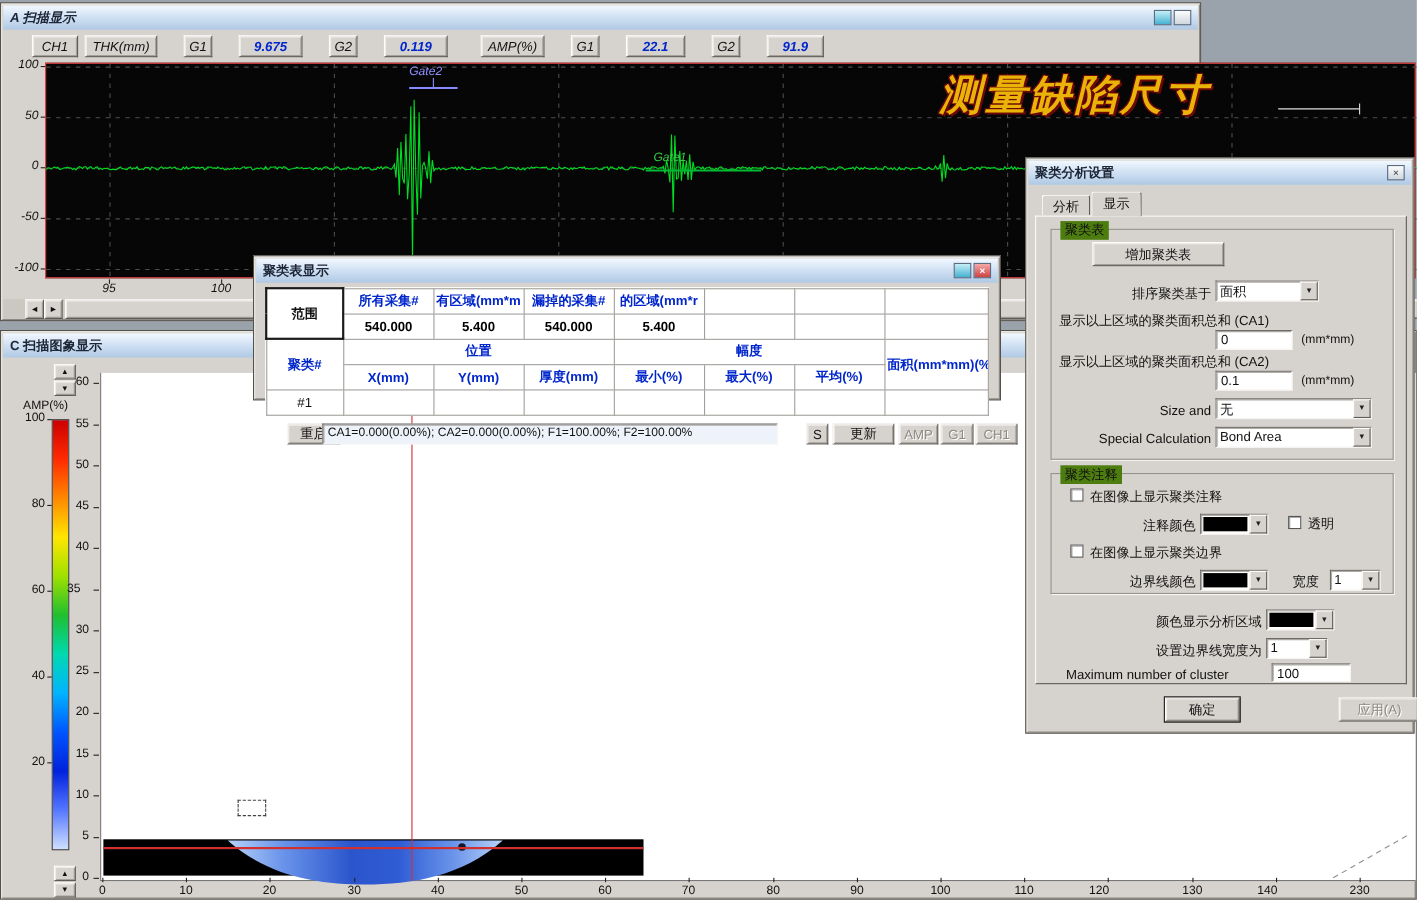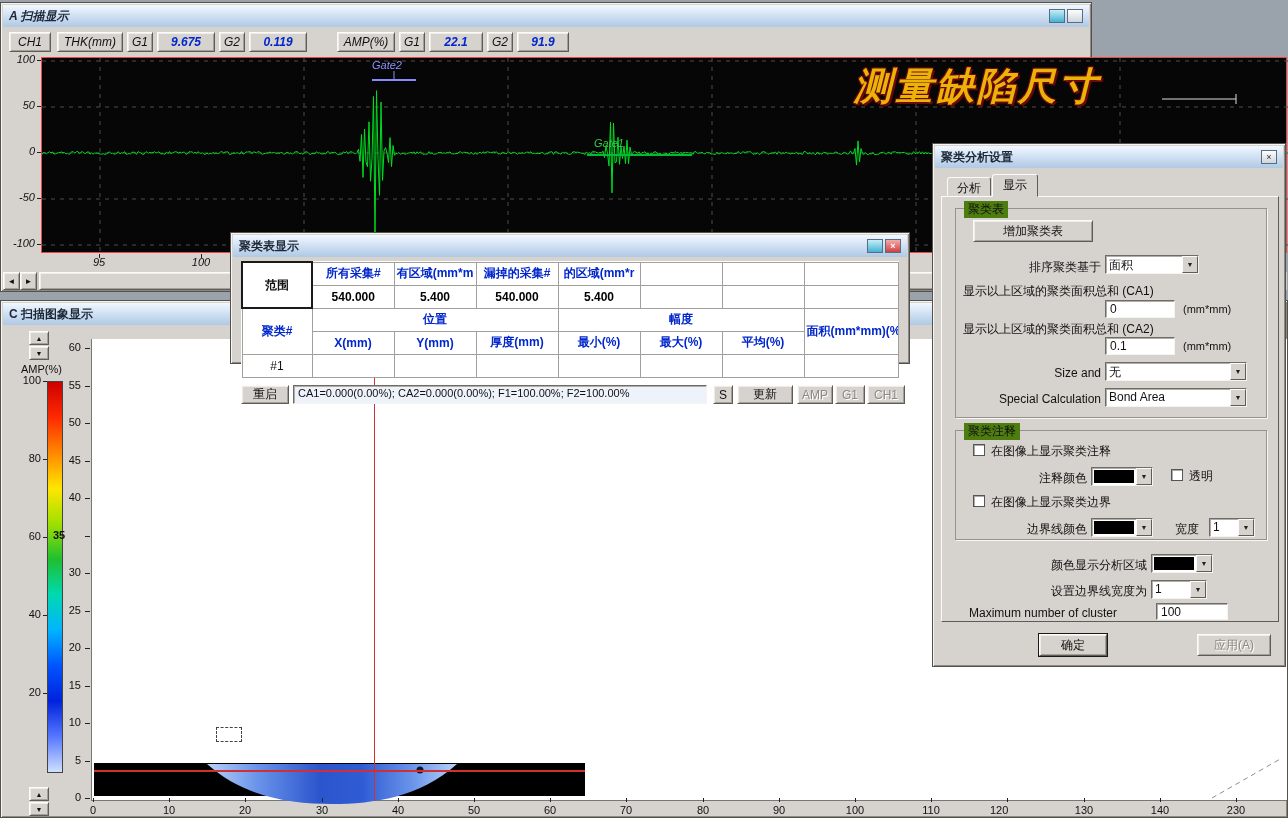--- a/index.html
+++ b/index.html
@@ -7,21 +7,21 @@
   body{font-family:"Liberation Sans","DejaVu Sans",sans-serif;font-size:12px;background:#9aa2ac;position:relative;color:#111;}
   #screen{position:absolute;inset:0;}
   .abs{position:absolute;}
   .win{position:absolute;background:#d6d3ce;border:1px solid #54514b;box-shadow:inset 1px 1px 0 #f6f5f3, inset -1px -1px 0 #8d8a84;}
   .titlebar{position:absolute;left:2px;top:2px;right:2px;height:22px;background:linear-gradient(180deg,#f2f8ff,#cfe0f3 50%,#b0c9e4);display:flex;align-items:center;padding:0 6px;gap:4px;}
   .titlebar .t{font-weight:bold;color:#1c2636;font-size:12px;white-space:nowrap;}
   .tb-sp{margin-left:auto;display:flex;gap:2px;}
   .tbb{width:16px;height:14px;border:1px solid #5b6b80;background:linear-gradient(#fdfdfd,#cfd6de);display:inline-flex;align-items:center;justify-content:center;font-size:9px;line-height:1;color:#333;}
   .tbb.teal{background:linear-gradient(#c4eef6,#45b2d2);}
   .tbb.close{background:linear-gradient(#f4a9a9,#cf4040);color:#fff;font-weight:bold;}
-  .btn{display:inline-flex;align-items:center;justify-content:center;background:#d6d3ce;border:1px solid;border-color:#fcfbfa #5f5c56 #5f5c56 #fcfbfa;box-shadow:inset 1px 1px 0 #efedea, inset -1px -1px 0 #a39f99;font-size:12px;color:#111;cursor:default;white-space:nowrap;}
+  .btn{display:inline-flex;align-items:center;justify-content:center;background:#d6d3ce;border:1px solid;border-color:#fcfbfa #5f5c56 #5f5c56 #fcfbfa;box-shadow:inset 1px 1px 0 #efedea, inset -1px -1px 0 #a39f99;font-size:12px;color:#111;cursor:default;white-space:nowrap;margin-left:20px;}
   .btn.dis{color:#8d8a84;text-shadow:1px 1px 0 #fff;}
   .btn.def{outline:1px solid #1a1a1a;}
   .blue{color:#0026cc;font-weight:bold;}
   .sunken{background:#fff;border:1px solid;border-color:#6f6b66 #f5f4f2 #f5f4f2 #6f6b66;box-shadow:inset 1px 1px 0 #b0aca6;font-size:12px;padding:1px 4px;white-space:nowrap;overflow:hidden;}
   .tick{position:absolute;font-size:11px;color:#111;white-space:nowrap;}
   .tickline{position:absolute;background:#222;height:1px;}
   .lbl{position:absolute;font-size:12px;color:#111;white-space:nowrap;}
   .combo{position:absolute;display:flex;background:#fff;border:1px solid;border-color:#6f6b66 #f5f4f2 #f5f4f2 #6f6b66;box-shadow:inset 1px 1px 0 #b0aca6;height:19px;align-items:stretch;}
   .combo .v{flex:1;font-size:12px;padding:1px 3px;overflow:hidden;white-space:nowrap;}
   .combo .v.black{background:#000;margin:2px;flex:1;}
@@ -175,21 +175,21 @@
       <span class="tick" style="left: 52px; top: 40px; width: 28px; text-align: right;">60</span>
       <span class="tickline" style="left: 84px; top: 47px; width: 5px;"></span>
       <span class="tick" style="left: 52px; top: 78px; width: 28px; text-align: right;">55</span>
       <span class="tickline" style="left: 84px; top: 85px; width: 5px;"></span>
       <span class="tick" style="left: 52px; top: 115px; width: 28px; text-align: right;">50</span>
       <span class="tickline" style="left: 84px; top: 122px; width: 5px;"></span>
       <span class="tick" style="left: 52px; top: 153px; width: 28px; text-align: right;">45</span>
       <span class="tickline" style="left: 84px; top: 160px; width: 5px;"></span>
       <span class="tick" style="left: 52px; top: 190px; width: 28px; text-align: right;">40</span>
       <span class="tickline" style="left: 84px; top: 197px; width: 5px;"></span>
-      <span class="tick" style="left: 52px; top: 228px; width: 28px; text-align: left; font-weight: bold;">35</span>
+      <span class="tick" style="left: 52px; top: 228px; width: 28px; text-align: center;">35</span>
       <span class="tickline" style="left: 84px; top: 235px; width: 5px;"></span>
       <span class="tick" style="left: 52px; top: 265px; width: 28px; text-align: right;">30</span>
       <span class="tickline" style="left: 84px; top: 272px; width: 5px;"></span>
       <span class="tick" style="left: 52px; top: 303px; width: 28px; text-align: right;">25</span>
       <span class="tickline" style="left: 84px; top: 310px; width: 5px;"></span>
       <span class="tick" style="left: 52px; top: 340px; width: 28px; text-align: right;">20</span>
       <span class="tickline" style="left: 84px; top: 347px; width: 5px;"></span>
       <span class="tick" style="left: 52px; top: 378px; width: 28px; text-align: right;">15</span>
       <span class="tickline" style="left: 84px; top: 385px; width: 5px;"></span>
       <span class="tick" style="left: 52px; top: 415px; width: 28px; text-align: right;">10</span>
@@ -219,21 +219,21 @@
       <span class="tick" style="left: 761px; top: 503px; width: 34px; text-align: center;">90</span>
       <span class="tickline" style="left: 778px; top: 497px; width: 1px; height: 4px;"></span>
       <span class="tick" style="left: 837px; top: 503px; width: 34px; text-align: center;">100</span>
       <span class="tickline" style="left: 854px; top: 497px; width: 1px; height: 4px;"></span>
       <span class="tick" style="left: 913px; top: 503px; width: 34px; text-align: center;">110</span>
       <span class="tickline" style="left: 930px; top: 497px; width: 1px; height: 4px;"></span>
       <span class="tick" style="left: 989px; top: 503px; width: 34px; text-align: left;">120</span>
       <span class="tickline" style="left: 1006px; top: 497px; width: 1px; height: 4px;"></span>
       <span class="tick" style="left: 1066px; top: 503px; width: 34px; text-align: center;">130</span>
       <span class="tickline" style="left: 1083px; top: 497px; width: 1px; height: 4px;"></span>
-      <span class="tick" style="left: 1142px; top: 503px; width: 34px; text-align: center;">140</span>
+      <span class="tick" style="left: 1142px; top: 503px; width: 34px; ">140</span>
       <span class="tickline" style="left: 1159px; top: 497px; width: 1px; height: 4px;"></span>
       <span class="tick" style="left: 1218px; top: 503px; width: 34px; text-align: center;">230</span>
       <span class="tickline" style="left: 1235px; top: 497px; width: 1px; height: 4px;"></span>
     </div>
 
   <div class="win" id="cluster-win" style="left:230px;top:232px;width:680px;height:132px;z-index:5;">
     <div class="titlebar">
       <span class="t">聚类表显示</span>
       <span class="tb-sp">
         <span class="tbb teal"></span>

